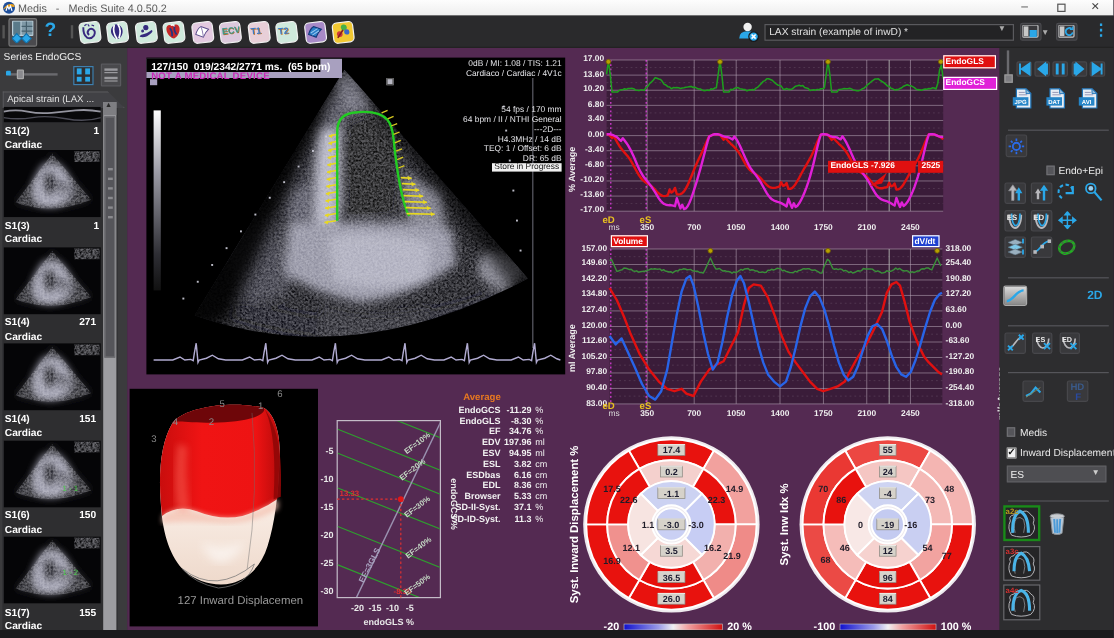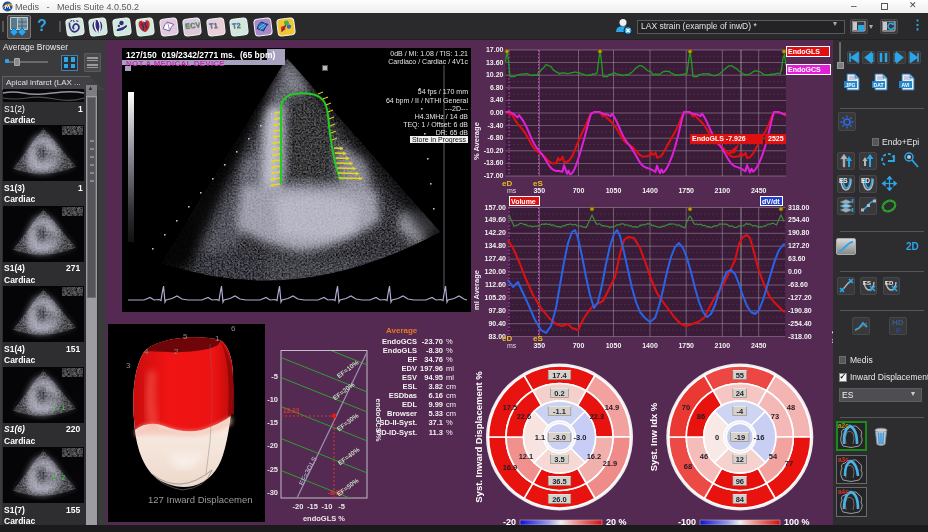--- a/index.html
+++ b/index.html
@@ -89,36 +89,36 @@
 <div class="tx" style="left:869px;top:22px;font-size:8px;color:#aaa;">▾</div>
 <div class="abs" style="left:880px;top:19px;width:18px;height:15px;background:#39393c;border:1px solid #4a4a4e;border-radius:2px;"></div>
 <svg class="abs" style="left:882px;top:21px" width="14" height="11" viewBox="0 0 14 11">
 <rect x="0" y="0" width="13" height="10" rx="1" fill="none" stroke="#c8c8c8"></rect>
       <rect x="1" y="1" width="4" height="8" fill="#c8c8c8"></rect>
 <path d="M11,3 a3,3 0 1 0 1,3" stroke="#2aa7e8" stroke-width="1.5" fill="none"></path>
       <path d="M12,1 v2.5 h-2.5" fill="none" stroke="#2aa7e8" stroke-width="1.2"></path>
     </svg>
 <div class="tx" style="left:911px;top:17px;font-size:13px;color:#2aa7e8;font-weight:bold;">⋮</div>
 <div class="abs" style="left:0px;top:40px;width:106px;height:492px;background:#3b3b3d;"></div>
-<div class="tx" style="left:3px;top:42px;font-size:8.5px;color:#ececec;">Average Browser</div>
+<div class="tx" style="left:3px;top:42px;font-size:8.5px;color:#ececec;">Series EndoGCS</div>
 <div class="abs" style="left:8px;top:61px;width:40px;height:1.5px;background:#6a6a6e;"></div>
 <div class="abs" style="left:5px;top:59px;width:4px;height:4px;background:#2aa7e8;border-radius:1px;"></div>
 <div class="abs" style="left:14px;top:58px;width:6px;height:8px;background:#8a8a8e;border:1px solid #aaa;border-radius:1px;"></div>
 <div class="abs" style="left:60.5px;top:54.5px;width:17px;height:16px;background:#2f2f31;border:1px solid #3f80b0;"></div>
 <div class="abs" style="left:63.5px;top:57.0px;width:4.5px;height:4.5px;background:#2aa7e8;"></div>
 <div class="abs" style="left:63.5px;top:63.5px;width:4.5px;height:4.5px;background:#2aa7e8;"></div>
 <div class="abs" style="left:70.5px;top:57.0px;width:4.5px;height:4.5px;background:#2aa7e8;"></div>
 <div class="abs" style="left:70.5px;top:63.5px;width:4.5px;height:4.5px;background:#2aa7e8;"></div>
 <div class="abs" style="left:83.5px;top:53px;width:17px;height:19px;background:#4a4a4d;border:1px solid #5a5a5e;border-radius:1px;"></div>
 <div class="abs" style="left:86.5px;top:57px;width:11px;height:1.5px;background:#9a9a9e;"></div>
 <div class="abs" style="left:86.5px;top:59.5px;width:11px;height:1.5px;background:#9a9a9e;"></div>
 <div class="abs" style="left:86.5px;top:64px;width:11px;height:1.5px;background:#9a9a9e;"></div>
 <div class="abs" style="left:86.5px;top:66.5px;width:11px;height:1.5px;background:#9a9a9e;"></div>
 <div class="abs" style="left:2px;top:76px;width:102px;height:14px;background:#414145;border:1px solid #5f5f63;border-bottom:none;clip-path:polygon(0 0,86% 0,100% 100%,0 100%);"></div>
-<div class="tx" style="left:6px;top:78px;font-size:8px;color:#e0e0e0;">Apical infarct (LAX ...</div>
+<div class="tx" style="left:6px;top:78px;font-size:8px;color:#e0e0e0;">Apical strain (LAX ...</div>
 <div class="abs" style="left:2px;top:90px;width:96px;height:435px;background:#2e2e30;"></div>
 <svg class="abs" style="left:0;top:0" width="0" height="0">
 <defs>
 <filter id="spk" x="-5%" y="-5%" width="110%" height="110%">
  <feTurbulence type="fractalNoise" baseFrequency="0.55" numOctaves="3" seed="11" result="n"></feTurbulence>
  <feColorMatrix in="n" type="matrix" values="0 0 0 0 0.78  0 0 0 0 0.78  0 0 0 0 0.85  1.1 1.1 1.1 0 -1.05" result="tex"></feColorMatrix>
  <feComposite in="tex" in2="SourceAlpha" operator="in"></feComposite>
 </filter>
 <filter id="bl2">
           <feGaussianBlur stdDeviation="2"></feGaussianBlur>
@@ -132,21 +132,21 @@
 <filter id="bl6">
           <feGaussianBlur stdDeviation="6"></feGaussianBlur>
         </filter>
 </defs>
     </svg>
 <svg class="abs" style="left:3px;top:89px" width="81" height="13" viewBox="0 0 81 13">
       <rect width="81" height="13" fill="#08080a"></rect>
       <path d="M0,4 q10,-2 20,0 t20,1 t20,-2 t21,1" stroke="#b8b8c4" stroke-width="1.5" fill="none" opacity="0.8"></path>
       <path d="M0,9 q12,2 24,0 t28,1 t29,-1" stroke="#6a6a78" stroke-width="1.2" fill="none" opacity="0.7"></path>
     </svg>
-<div class="tx" style="left:4px;top:103.5px;font-size:8.5px;font-weight:normal;color:#fff;">S1(2)</div>
+<div class="tx" style="left:4px;top:103.5px;font-size:8.5px;font-weight:bold;color:#fff;">S1(2)</div>
 <div class="tx" style="left:78px;top:103.5px;font-size:8.5px;font-weight:bold;color:#fff;">1</div>
 <div class="tx" style="left:4px;top:115px;font-size:8.5px;font-weight:bold;color:#fff;">Cardiac</div>
 <svg class="abs" style="left:3px;top:125px" width="81" height="56" viewBox="0 0 81 56">
       <rect width="81" height="56" fill="#050507"></rect>
       <g filter="url(#bl3)">
         <path d="M40.5,3 L10,43.68 Q40.5,54.879999999999995 73,41.44 Z" fill="#26262c"></path>
         <path d="M32.4,12.32 Q21.060000000000002,26.88 27.540000000000003,43.68 Q42.120000000000005,51.52 53.46,40.32 Q59.94,26.88 46.98,13.44 Z" fill="#a2a2b2"></path>
         <path d="M34.019999999999996,17.92 Q29.97,29.12 35.64,38.080000000000005 Q42.120000000000005,39.199999999999996 44.550000000000004,32.48 Q46.98,22.400000000000002 40.5,17.92 Z" fill="#14141a"></path>
         <path d="M45.36000000000001,25.2 Q48.6,33.6 46.98,40.32 Q52.65,38.080000000000005 53.46,28.0 Z" fill="#1c1c24"></path>
       </g>
@@ -188,22 +188,22 @@
       <rect width="81" height="56" fill="#050507"></rect>
       <g filter="url(#bl3)">
         <path d="M40.5,3 L10,43.68 Q40.5,54.879999999999995 73,41.44 Z" fill="#26262c"></path>
         <path d="M32.4,12.32 Q21.060000000000002,26.88 27.540000000000003,43.68 Q42.120000000000005,51.52 53.46,40.32 Q59.94,26.88 46.98,13.44 Z" fill="#a2a2b2"></path>
         <path d="M34.019999999999996,17.92 Q29.97,29.12 35.64,38.080000000000005 Q42.120000000000005,39.199999999999996 44.550000000000004,32.48 Q46.98,22.400000000000002 40.5,17.92 Z" fill="#14141a"></path>
         <path d="M45.36000000000001,25.2 Q48.6,33.6 46.98,40.32 Q52.65,38.080000000000005 53.46,28.0 Z" fill="#1c1c24"></path>
       </g>
       <path d="M40.5,3 L10,43.68 Q40.5,54.879999999999995 73,41.44 Z" fill="#8a8a96" filter="url(#spk)" opacity="0.35"></path>
       <rect x="59" y="1" width="21" height="9" fill="#666" filter="url(#spk)" opacity="0.45"></rect>
     </svg>
-<div class="tx" style="left:4px;top:424.0px;font-size:8.5px;font-weight:bold;color:#fff;font-style:italic;">S1(6)</div>
-<div class="tx" style="left:66px;top:424.0px;font-size:8.5px;font-weight:bold;color:#fff;">220</div>
+<div class="tx" style="left:4px;top:424.0px;font-size:8.5px;font-weight:bold;color:#fff;">S1(6)</div>
+<div class="tx" style="left:66px;top:424.0px;font-size:8.5px;font-weight:bold;color:#fff;">150</div>
 <div class="tx" style="left:4px;top:435.5px;font-size:8.5px;font-weight:bold;color:#fff;">Cardiac</div>
 <svg class="abs" style="left:3px;top:447px" width="81" height="56" viewBox="0 0 81 56">
       <rect width="81" height="56" fill="#050507"></rect>
       <g filter="url(#bl3)">
         <path d="M40.5,3 L10,43.68 Q40.5,54.879999999999995 73,41.44 Z" fill="#26262c"></path>
         <path d="M32.4,12.32 Q21.060000000000002,26.88 27.540000000000003,43.68 Q42.120000000000005,51.52 53.46,40.32 Q59.94,26.88 46.98,13.44 Z" fill="#a2a2b2"></path>
         <path d="M34.019999999999996,17.92 Q29.97,29.12 35.64,38.080000000000005 Q42.120000000000005,39.199999999999996 44.550000000000004,32.48 Q46.98,22.400000000000002 40.5,17.92 Z" fill="#14141a"></path>
         <path d="M45.36000000000001,25.2 Q48.6,33.6 46.98,40.32 Q52.65,38.080000000000005 53.46,28.0 Z" fill="#1c1c24"></path>
       </g>
       <path d="M40.5,3 L10,43.68 Q40.5,54.879999999999995 73,41.44 Z" fill="#8a8a96" filter="url(#spk)" opacity="0.35"></path>
@@ -416,42 +416,42 @@
       <text x="89" y="31" font-size="6.5" font-weight="bold" fill="#c4d8c4" font-family="Liberation Sans" transform="rotate(-37 89 31)" text-anchor="middle">EF=10%</text>
       <text x="85" y="53" font-size="6.5" font-weight="bold" fill="#c4d8c4" font-family="Liberation Sans" transform="rotate(-37 85 53)" text-anchor="middle">EF=20%</text>
       <text x="89" y="84" font-size="6.5" font-weight="bold" fill="#c4d8c4" font-family="Liberation Sans" transform="rotate(-37 89 84)" text-anchor="middle">EF=30%</text>
       <text x="90" y="118" font-size="6.5" font-weight="bold" fill="#c4d8c4" font-family="Liberation Sans" transform="rotate(-37 90 118)" text-anchor="middle">EF=40%</text>
       <text x="89" y="149" font-size="6.5" font-weight="bold" fill="#c4d8c4" font-family="Liberation Sans" transform="rotate(-37 89 149)" text-anchor="middle">EF=50%</text>
       <text x="50" y="132" font-size="7" font-weight="bold" fill="#a8a0be" font-family="Liberation Sans" transform="rotate(-63 50 132)" text-anchor="middle">EF=3GLS</text>
     </svg>
 <div class="abs" style="left:374px;top:326px;width:84px;height:120px;font-size:7.5px;font-weight:bold;color:#f2f2f2;">
       <div style="position:absolute;left:12px;top:0px;color:#e87820;font-size:8px;">Average</div>
       <div style="position:absolute;right:41px;top:11.0px;">EndoGCS</div>
-      <div style="position:absolute;right:15px;top:11.0px;">-23.70</div>
+      <div style="position:absolute;right:15px;top:11.0px;">-11.29</div>
       <div style="position:absolute;left:72px;top:11.0px;font-weight:normal;">%</div>
       <div style="position:absolute;right:41px;top:20.05px;">EndoGLS</div>
       <div style="position:absolute;right:15px;top:20.05px;">-8.30</div>
       <div style="position:absolute;left:72px;top:20.05px;font-weight:normal;">%</div>
       <div style="position:absolute;right:41px;top:29.1px;">EF</div>
       <div style="position:absolute;right:15px;top:29.1px;">34.76</div>
       <div style="position:absolute;left:72px;top:29.1px;font-weight:normal;">%</div>
       <div style="position:absolute;right:41px;top:38.150000000000006px;">EDV</div>
       <div style="position:absolute;right:15px;top:38.150000000000006px;">197.96</div>
       <div style="position:absolute;left:72px;top:38.150000000000006px;font-weight:normal;">ml</div>
       <div style="position:absolute;right:41px;top:47.2px;">ESV</div>
       <div style="position:absolute;right:15px;top:47.2px;">94.95</div>
       <div style="position:absolute;left:72px;top:47.2px;font-weight:normal;">ml</div>
       <div style="position:absolute;right:41px;top:56.25px;">ESL</div>
       <div style="position:absolute;right:15px;top:56.25px;">3.82</div>
       <div style="position:absolute;left:72px;top:56.25px;font-weight:normal;">cm</div>
       <div style="position:absolute;right:41px;top:65.30000000000001px;">ESDbas</div>
       <div style="position:absolute;right:15px;top:65.30000000000001px;">6.16</div>
       <div style="position:absolute;left:72px;top:65.30000000000001px;font-weight:normal;">cm</div>
       <div style="position:absolute;right:41px;top:74.35000000000001px;">EDL</div>
-      <div style="position:absolute;right:15px;top:74.35000000000001px;">9.99</div>
+      <div style="position:absolute;right:15px;top:74.35000000000001px;">8.36</div>
       <div style="position:absolute;left:72px;top:74.35000000000001px;font-weight:normal;">cm</div>
       <div style="position:absolute;right:41px;top:83.4px;">Browser</div>
       <div style="position:absolute;right:15px;top:83.4px;">5.33</div>
       <div style="position:absolute;left:72px;top:83.4px;font-weight:normal;">cm</div>
       <div style="position:absolute;right:41px;top:92.45px;">SD-II-Syst.</div>
       <div style="position:absolute;right:15px;top:92.45px;">37.1</div>
       <div style="position:absolute;left:72px;top:92.45px;font-weight:normal;">%</div>
       <div style="position:absolute;right:41px;top:101.5px;">SD-ID-Syst.</div>
       <div style="position:absolute;right:15px;top:101.5px;">11.3</div>
       <div style="position:absolute;left:72px;top:101.5px;font-weight:normal;">%</div>

